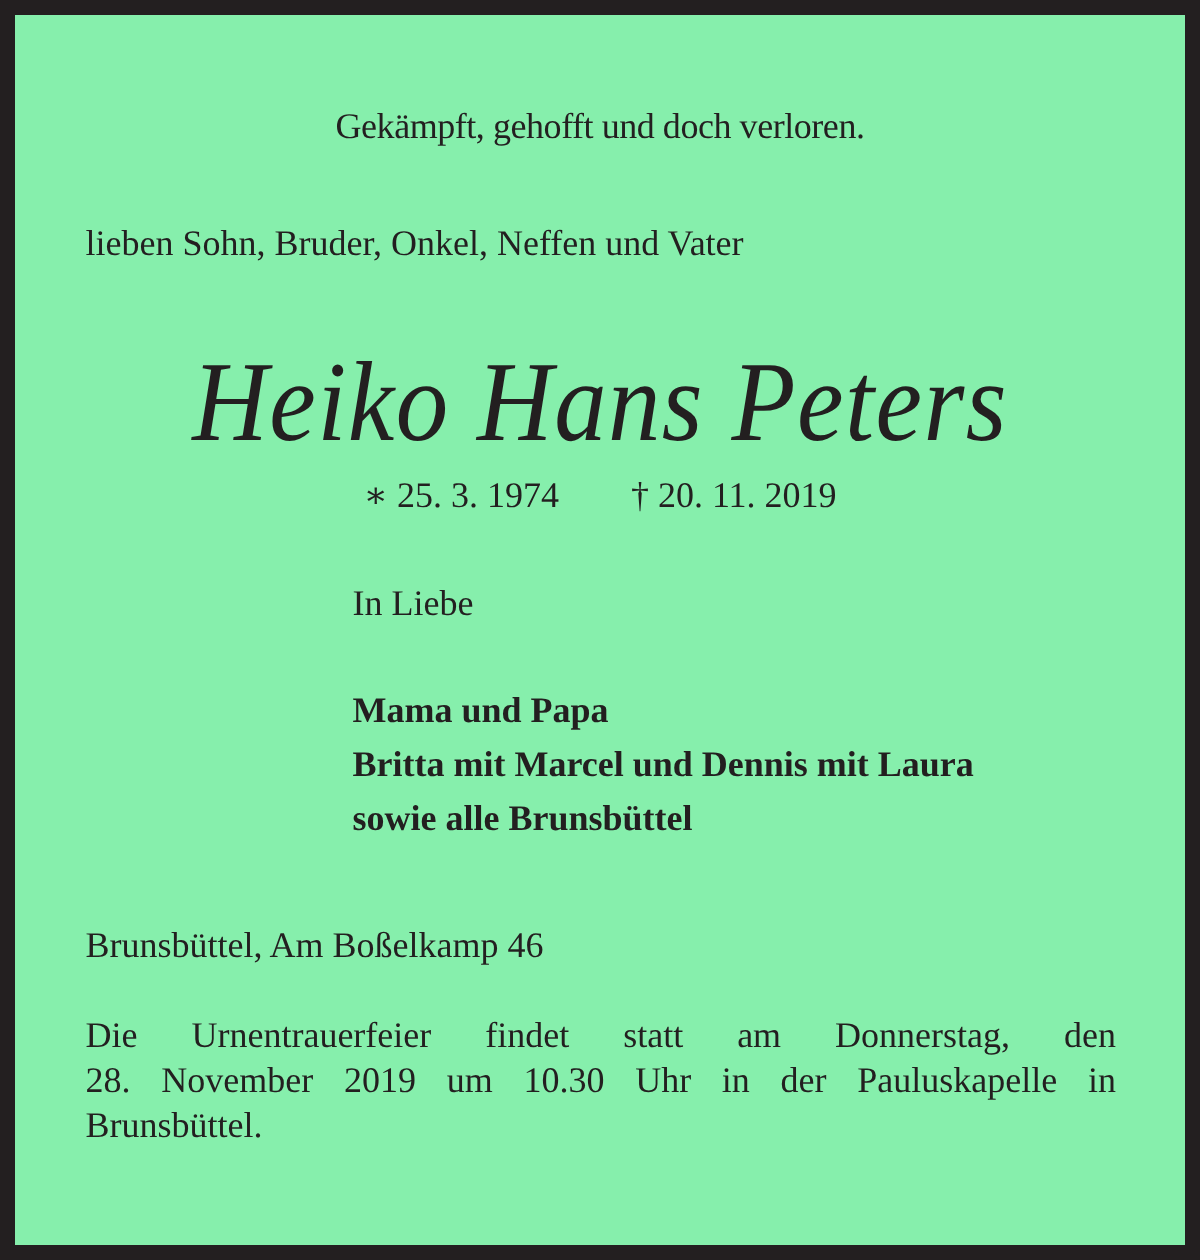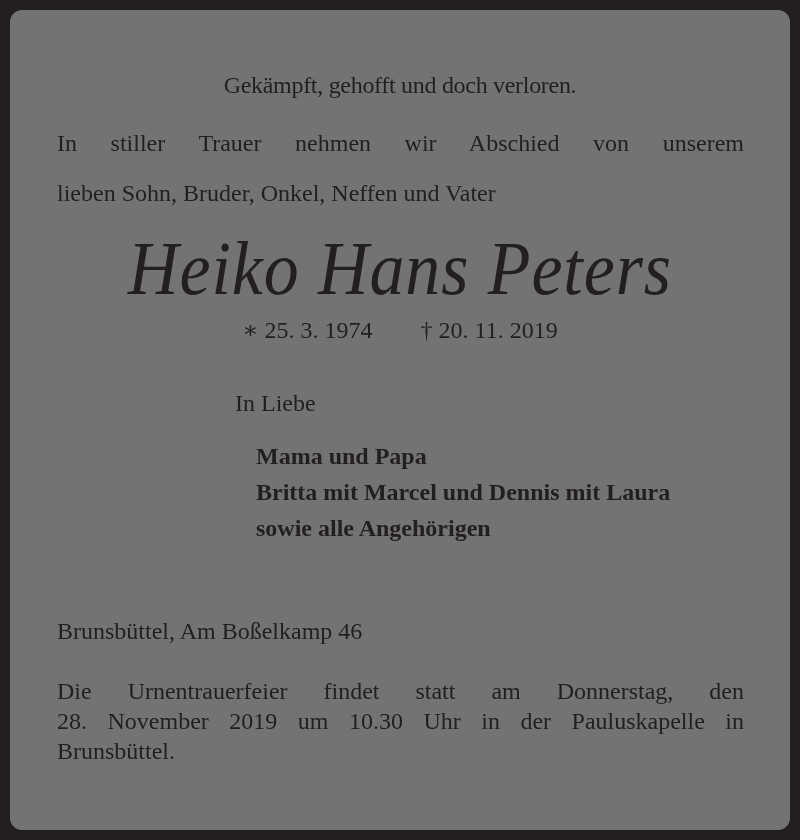--- a/index.html
+++ b/index.html
@@ -6,24 +6,23 @@
     body {
       width: 800px; height: 840px;
       background: #231f20;
       position: relative;
       overflow: hidden;
     }
     .card {
       position: absolute;
       left: 10px; top: 10px;
       width: 780px; height: 820px;
-      background: #737373;
+      background: #86efac;
       color: #231f20;
       font-family: "Liberation Serif", "DejaVu Serif", serif;
-      border-radius: 12px;
     }
     .abs { position: absolute; white-space: nowrap; }
     .motto {
       top: 62px; left: 0; width: 780px; text-align: center;
       font-size: 24px; letter-spacing: -0.3px;
     }
     .intro {
       top: 118px; left: 47px; width: 687px;
       font-size: 24px; line-height: 30px; white-space: normal;
       text-align: justify; text-align-last: left;
@@ -38,57 +37,56 @@
     .dates {
       top: 306px; left: 0; width: 780px; text-align: center;
       font-size: 24px;
     }
     .dates span { display: inline-block; }
     .dates .gap { width: 48px; }
     .inliebe {
       top: 380px; left: 225px; font-size: 24px;
     }
     .family {
-      top: 428px; left: 225px;
-      font-size: 24px; line-height: 36px; font-weight: bold; margin-left: 21px;
+      top: 446px; left: 225px;
+      font-size: 24px; line-height: 36px; font-weight: bold;
     }
     .family div { white-space: nowrap; }
     .address {
       top: 608px; left: 47px; font-size: 24px;
     }
     .ceremony {
       top: 666px; left: 47px; width: 687px;
       font-size: 24px; line-height: 30px; white-space: normal;
     }
     .ceremony .l1, .ceremony .l2 { display: block; text-align: justify; text-align-last: justify; }
     .ceremony .l3 { display: block; }
   </style>
 </head>
 <body>
 
 <div class="card">
   <div class="abs motto">Gekämpft, gehofft und doch verloren.</div>
 
   <div class="abs intro">
-    <span class="l1">In stiller Trauer nehmen wir Abschied von unserem</span>
     <span class="l2">lieben Sohn, Bruder, Onkel, Neffen und Vater</span>
   </div>
 
   <div class="abs name">Heiko Hans Peters</div>
 
   <div class="abs dates">
     <span>∗ 25. 3. 1974</span><span class="gap"></span><span>† 20. 11. 2019</span>
   </div>
 
   <div class="abs inliebe">In Liebe</div>
 
   <div class="abs family">
     <div>Mama und Papa</div>
     <div>Britta mit Marcel und Dennis mit Laura</div>
-    <div>sowie alle Angehörigen</div>
+    <div>sowie alle Brunsbüttel</div>
   </div>
 
   <div class="abs address">Brunsbüttel, Am Boßelkamp 46</div>
 
   <div class="abs ceremony">
     <span class="l1">Die Urnentrauerfeier findet statt am Donnerstag, den</span>
     <span class="l2">28. November 2019 um 10.30 Uhr in der Pauluskapelle in</span>
     <span class="l3">Brunsbüttel.</span>
   </div>
 </div>

